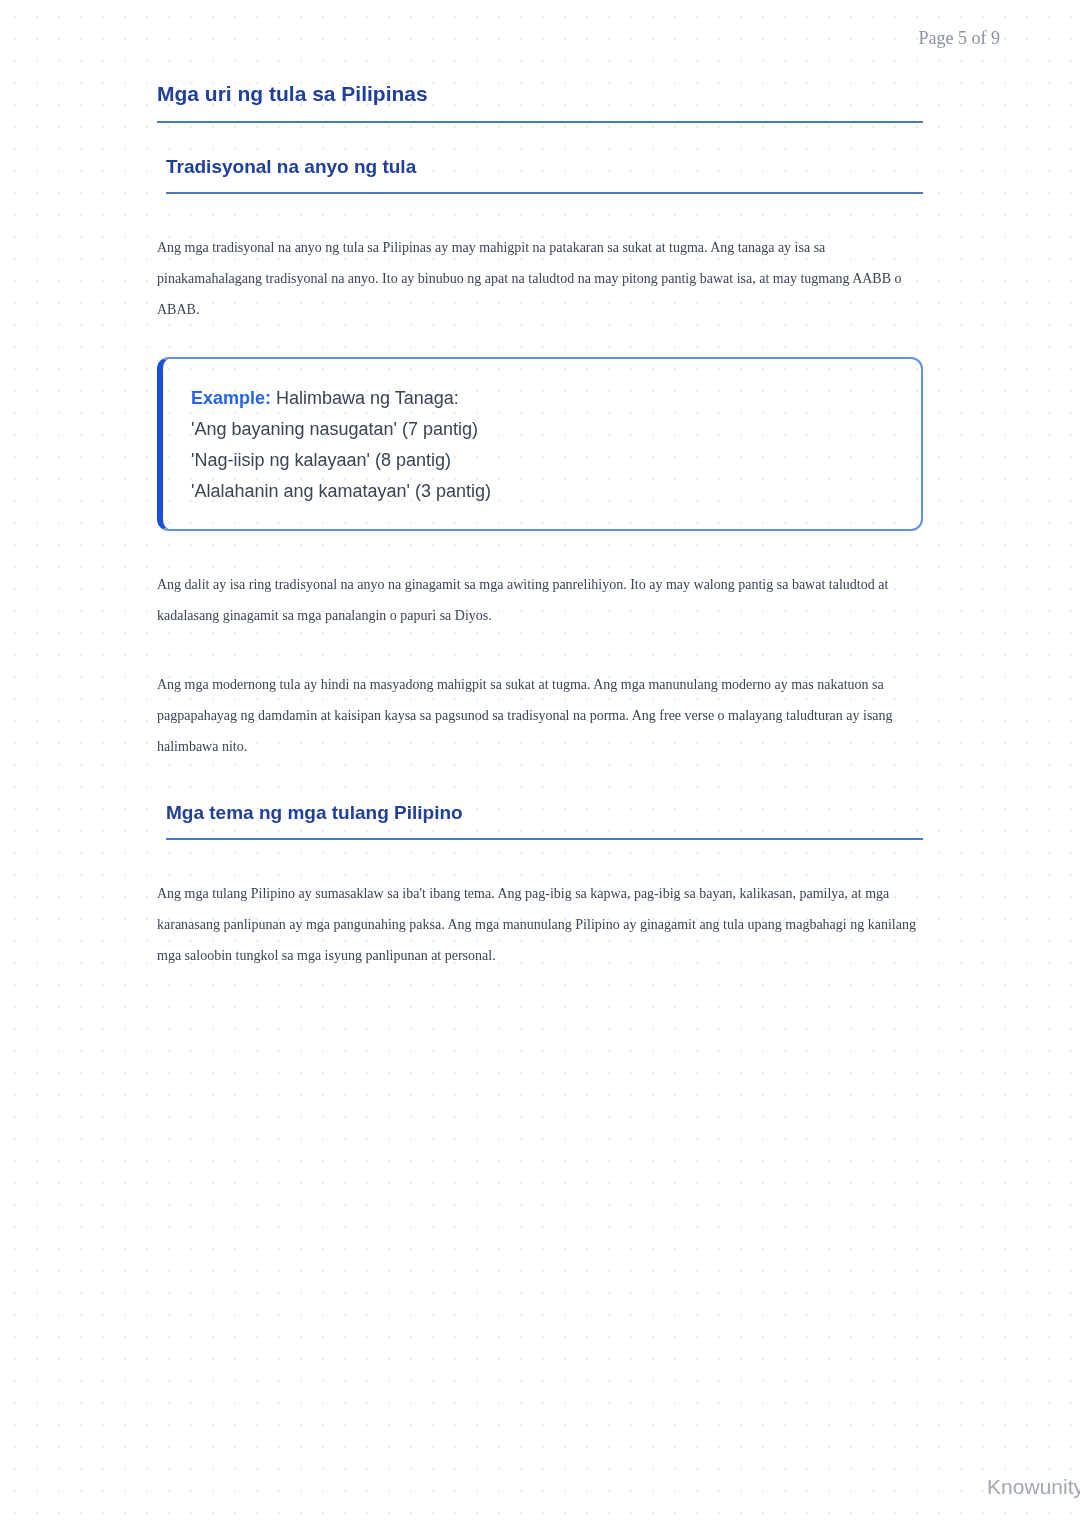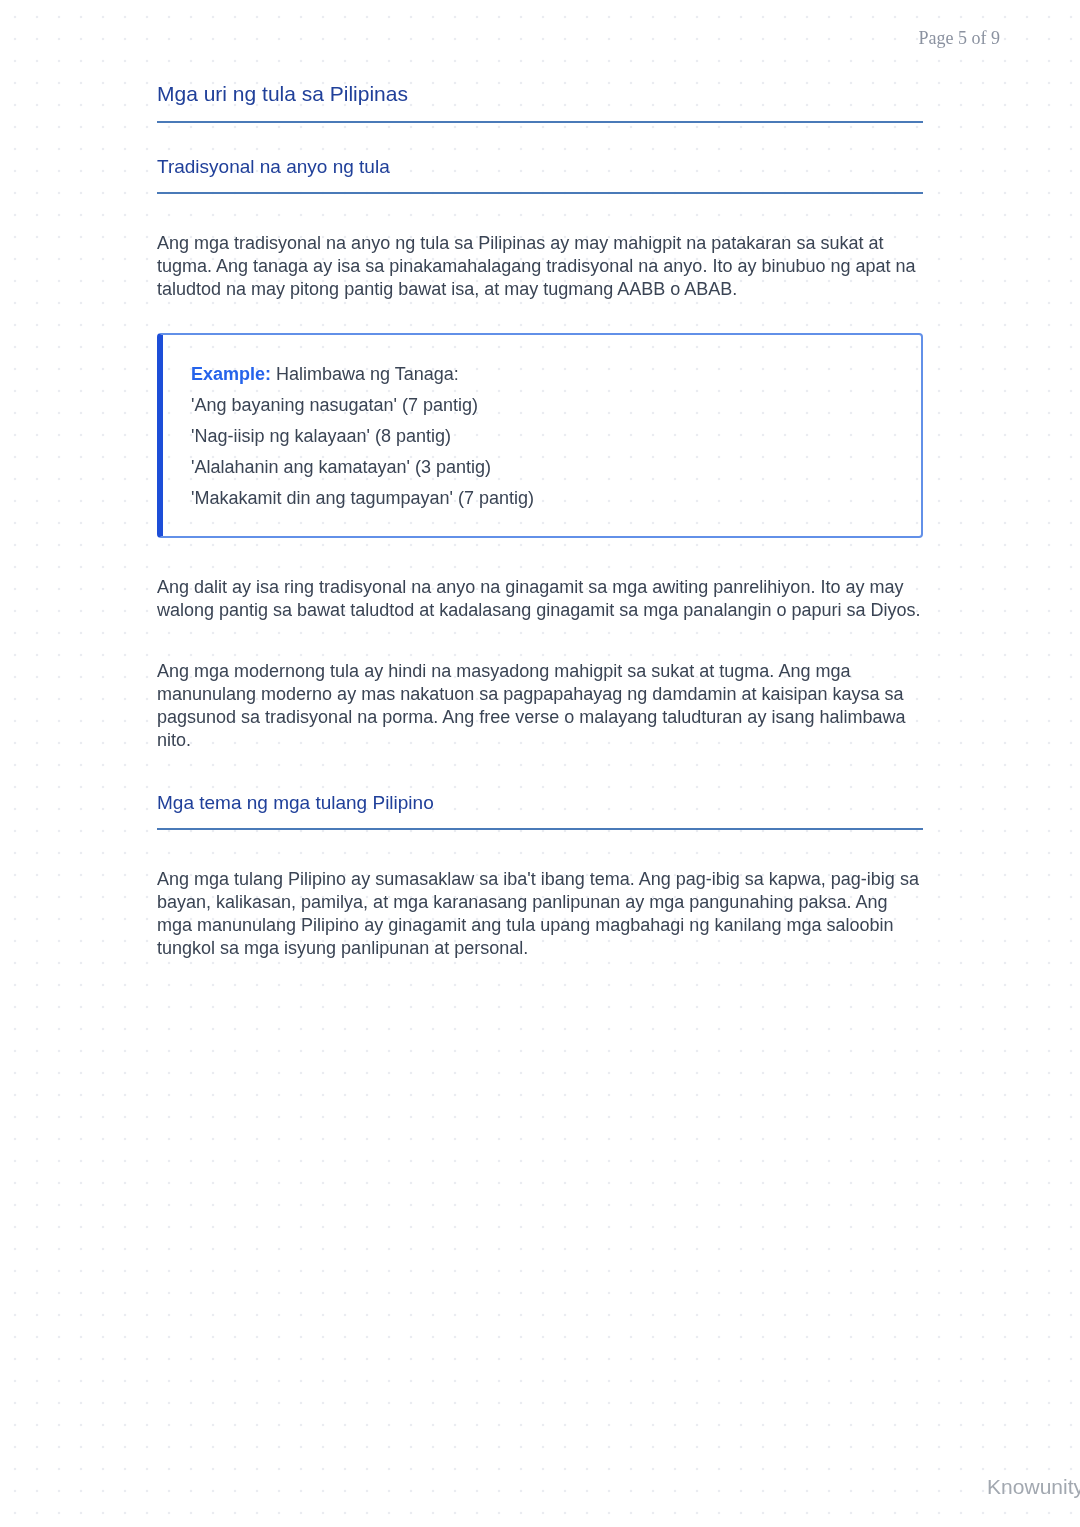--- a/index.html
+++ b/index.html
@@ -24,46 +24,47 @@
     font-size: 18px;
     color: #8b92a0;
   }
   .content {
     width: 766px;
     margin-left: 157px;
     padding-top: 82px;
   }
   .heading {
     color: #20409a;
-    font-weight: normal;
+    font-weight: bold;
     border-bottom: 2px solid #4a7ab8;
   }
   .heading.h1 {
     font-size: 21px;
     line-height: 24px;
     padding-bottom: 15px;
   }
   .heading.h2 {
     font-size: 19px;
     line-height: 22px;
     padding-bottom: 14px;
   }
-  .mt-sub { margin-top: 33px; }
+  .mt-sub { margin-top: 33px; margin-left: 9px; }
   .para {
     margin-top: 38px;
-    font-size: 18px;
-    line-height: 23px;
+    font-size: 14px;
+    line-height: 31px;
     color: #3a4454;
+    font-family: Liberation Serif, serif;
   }
   .para.tight { margin-top: 22px; }
   .example-box {
     margin-top: 32px;
     border: 2px solid #6290e8;
     border-left: 6px solid #1d4ed8;
-    border-radius: 4px;
+    border-radius: 12px;
     padding: 24px 28px 22px 28px;
   }
   .example-line {
     font-size: 18px;
     line-height: 31px;
     color: #3a4454;
   }
   .example-label {
     color: #2563eb;
     font-weight: bold;
@@ -94,21 +95,20 @@
     <p class="para">Ang mga tradisyonal na anyo ng tula sa Pilipinas ay may mahigpit na patakaran sa sukat at tugma. Ang tanaga ay isa sa pinakamahalagang tradisyonal na anyo. Ito ay binubuo ng apat na taludtod na may pitong pantig bawat isa, at may tugmang AABB o ABAB.</p>
 
     <div class="example-box">
       <p class="example-line">
         <span class="example-label">Example: </span>
         <span>Halimbawa ng Tanaga:</span>
       </p>
       <p class="example-line">'Ang bayaning nasugatan' (7 pantig)</p>
       <p class="example-line">'Nag-iisip ng kalayaan' (8 pantig)</p>
       <p class="example-line">'Alalahanin ang kamatayan' (3 pantig)</p>
-      <p class="example-line">'Makakamit din ang tagumpayan' (7 pantig)</p>
     </div>
 
     <p class="para">Ang dalit ay isa ring tradisyonal na anyo na ginagamit sa mga awiting panrelihiyon. Ito ay may walong pantig sa bawat taludtod at kadalasang ginagamit sa mga panalangin o papuri sa Diyos.</p>
 
 
     <p class="para">Ang mga modernong tula ay hindi na masyadong mahigpit sa sukat at tugma. Ang mga manunulang moderno ay mas nakatuon sa pagpapahayag ng damdamin at kaisipan kaysa sa pagsunod sa tradisyonal na porma. Ang free verse o malayang taludturan ay isang halimbawa nito.</p>
 
 
     <h2 class="heading h2 mt-sub" style="margin-top: 40px;">Mga tema ng mga tulang Pilipino</h2>
 

